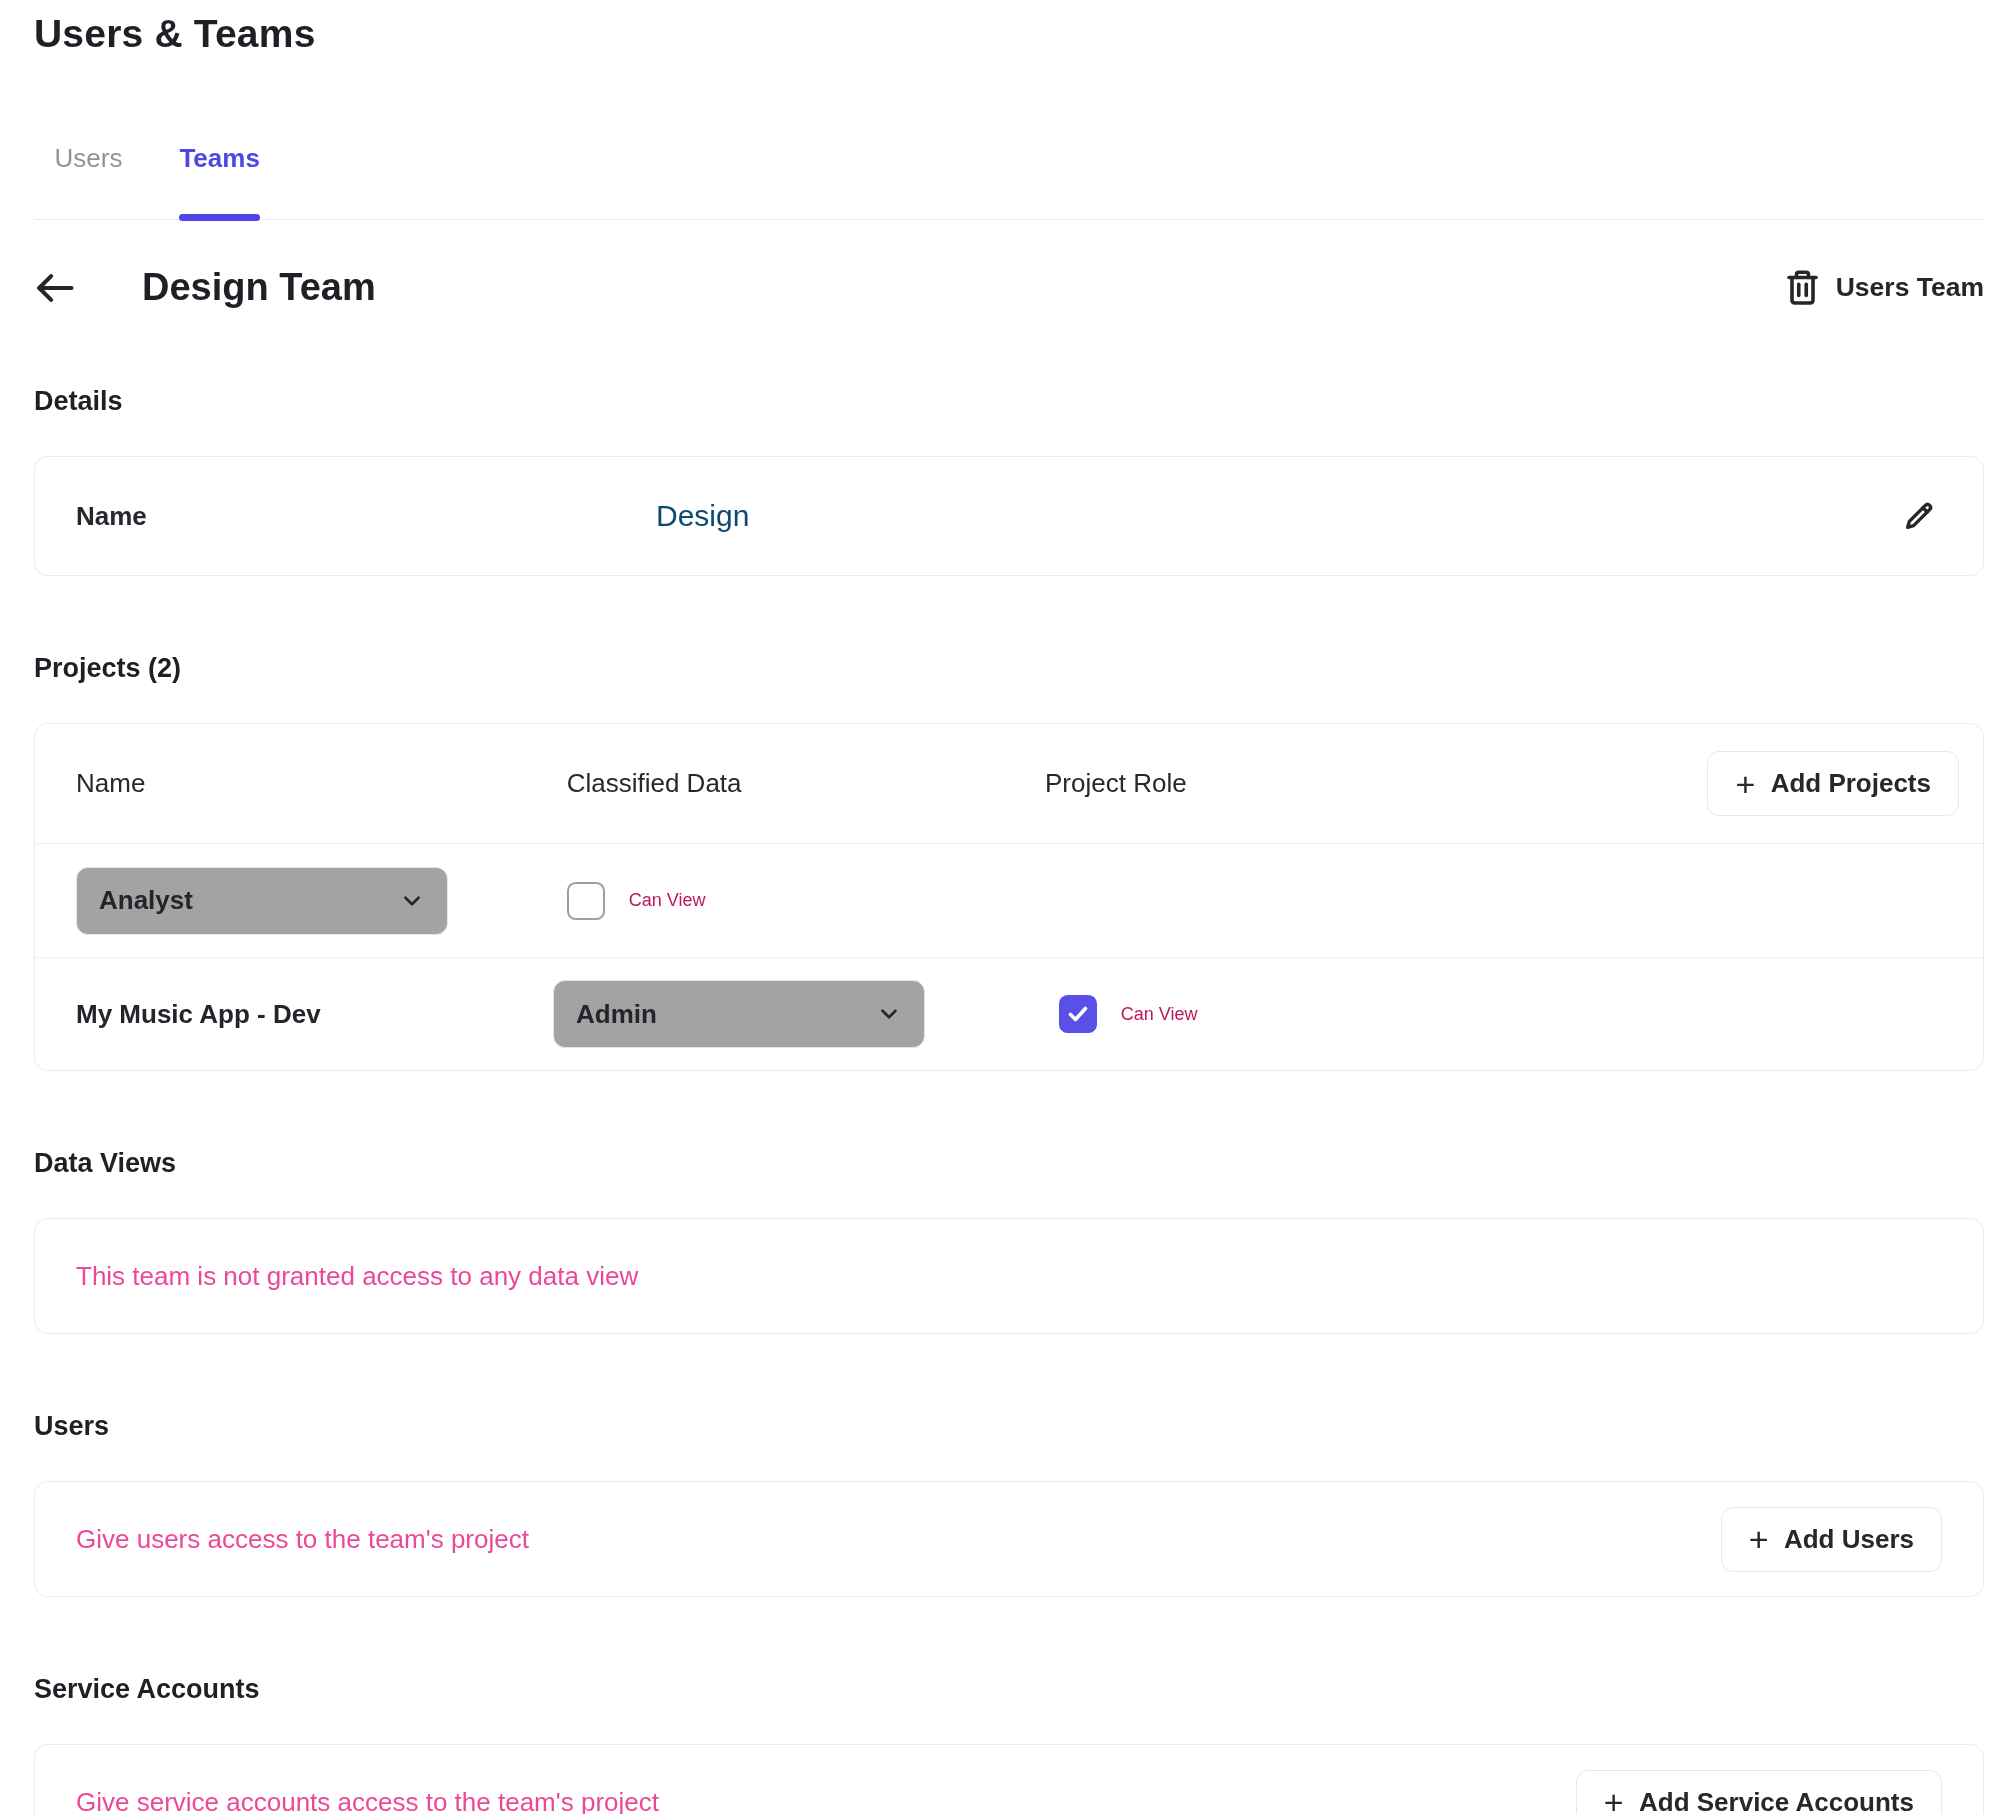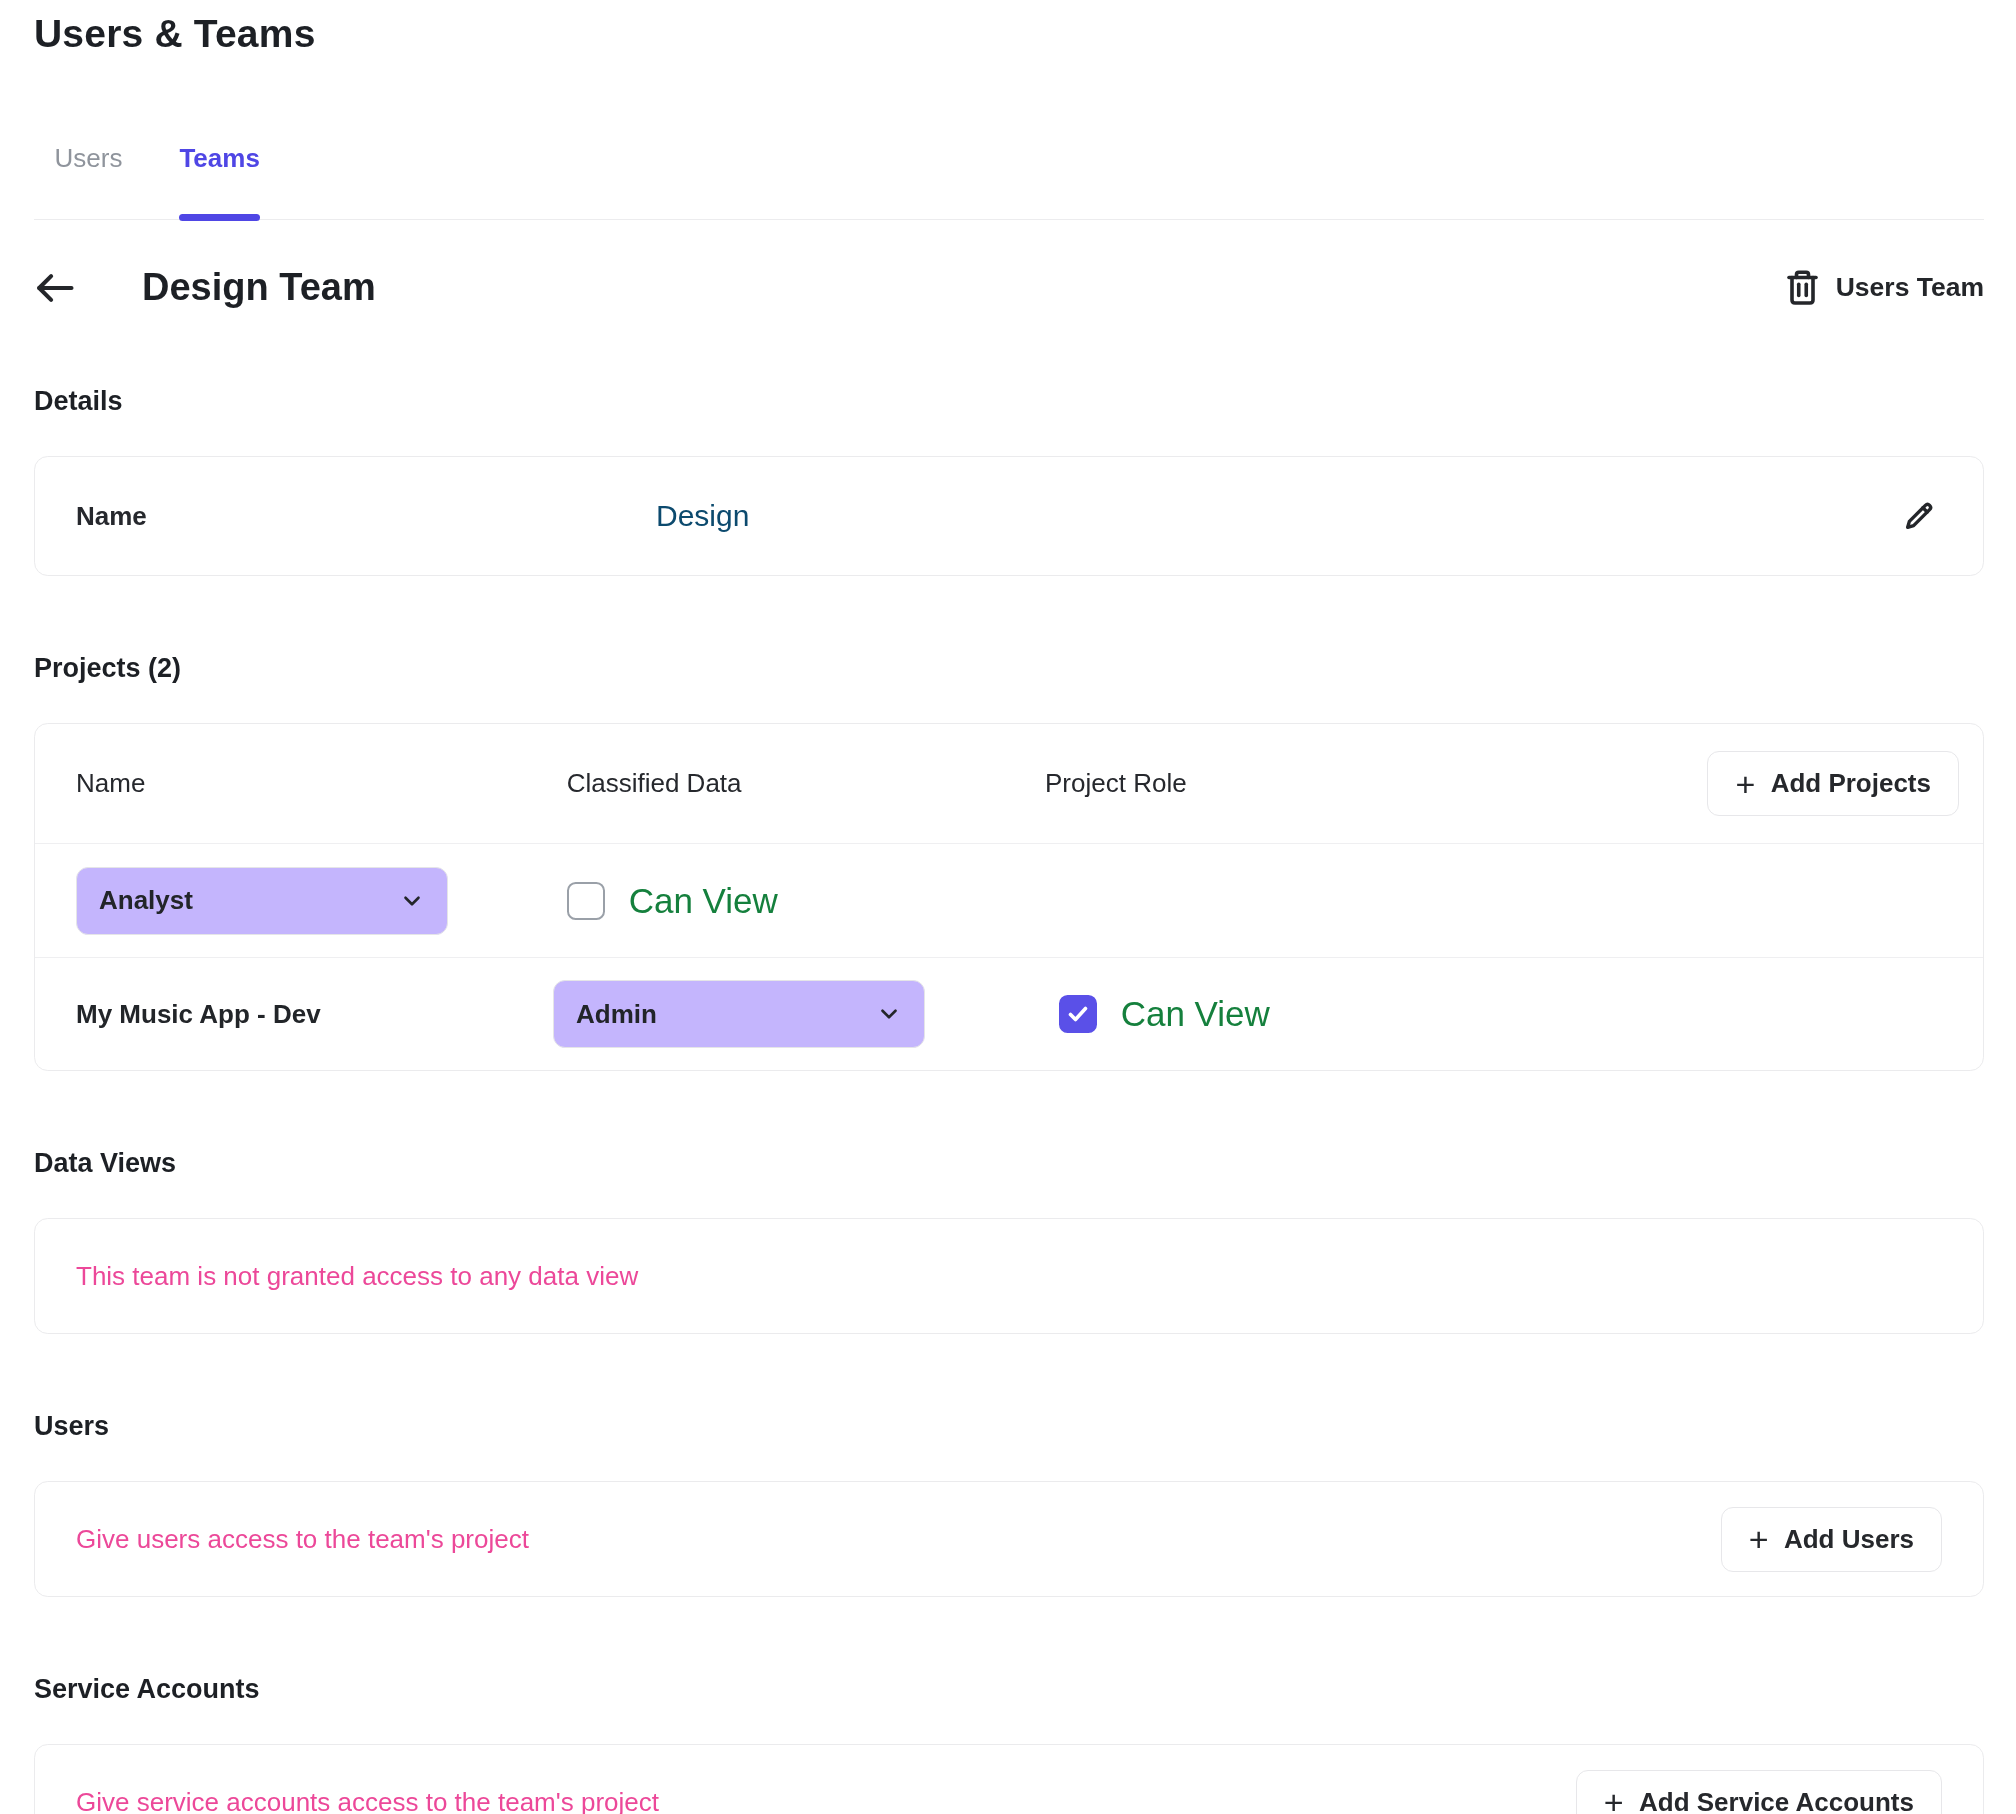--- a/index.html
+++ b/index.html
@@ -86,35 +86,35 @@
   }
   .tbl-row + .tbl-row { border-top: 1.7px solid #efeff1; }
   .proj-name { font-size: 26px; font-weight: 700; color: #222529; }
   
   .select {
     width: 372px; height: 68px;
     border: 1.7px solid #e5e5e8; border-radius: 12px;
     display: flex; align-items: center;
     padding: 0 22px;
     font-size: 26px; font-weight: 700; color: #222529;
-    cursor: pointer; background: #c4b5fd;
+    cursor: pointer; background: #a3a3a3;
   }
   .select .chev { margin-left: auto; display:flex; }
   
   .check-wrap { display: flex; align-items: center; gap: 24px; margin-left: 13.7px; }
   .checkbox {
     width: 38px; height: 38px; border-radius: 8.6px;
     border: 2.6px solid #9aa0a8; background: #fff;
     display: flex; align-items: center; justify-content: center;
     cursor: pointer;
   }
   .checkbox svg { display: none; }
   .checkbox.checked { background: #5a50e8; border-color: #5a50e8; }
   .checkbox.checked svg { display: block; }
-  .check-label { font-size: 35px; color: #15803d; }
+  .check-label { font-size: 18px; color: #be185d; }
   
   .btn {
     display: inline-flex; align-items: center; gap: 15.4px;
     height: 65px; padding: 0 27px;
     border: 1.7px solid #e7e7ea; border-radius: 12px;
     background: #fff; font-size: 26px; font-weight: 700; color: #26282c;
     cursor: pointer; white-space: nowrap;
   }
   .plus-icon { font-size: 34px; font-weight: 400; line-height: 1; color: #26282c; }
   svg.ico { stroke: #24262a; fill: none; stroke-width: 2.4; stroke-linecap: round; stroke-linejoin: round; }

